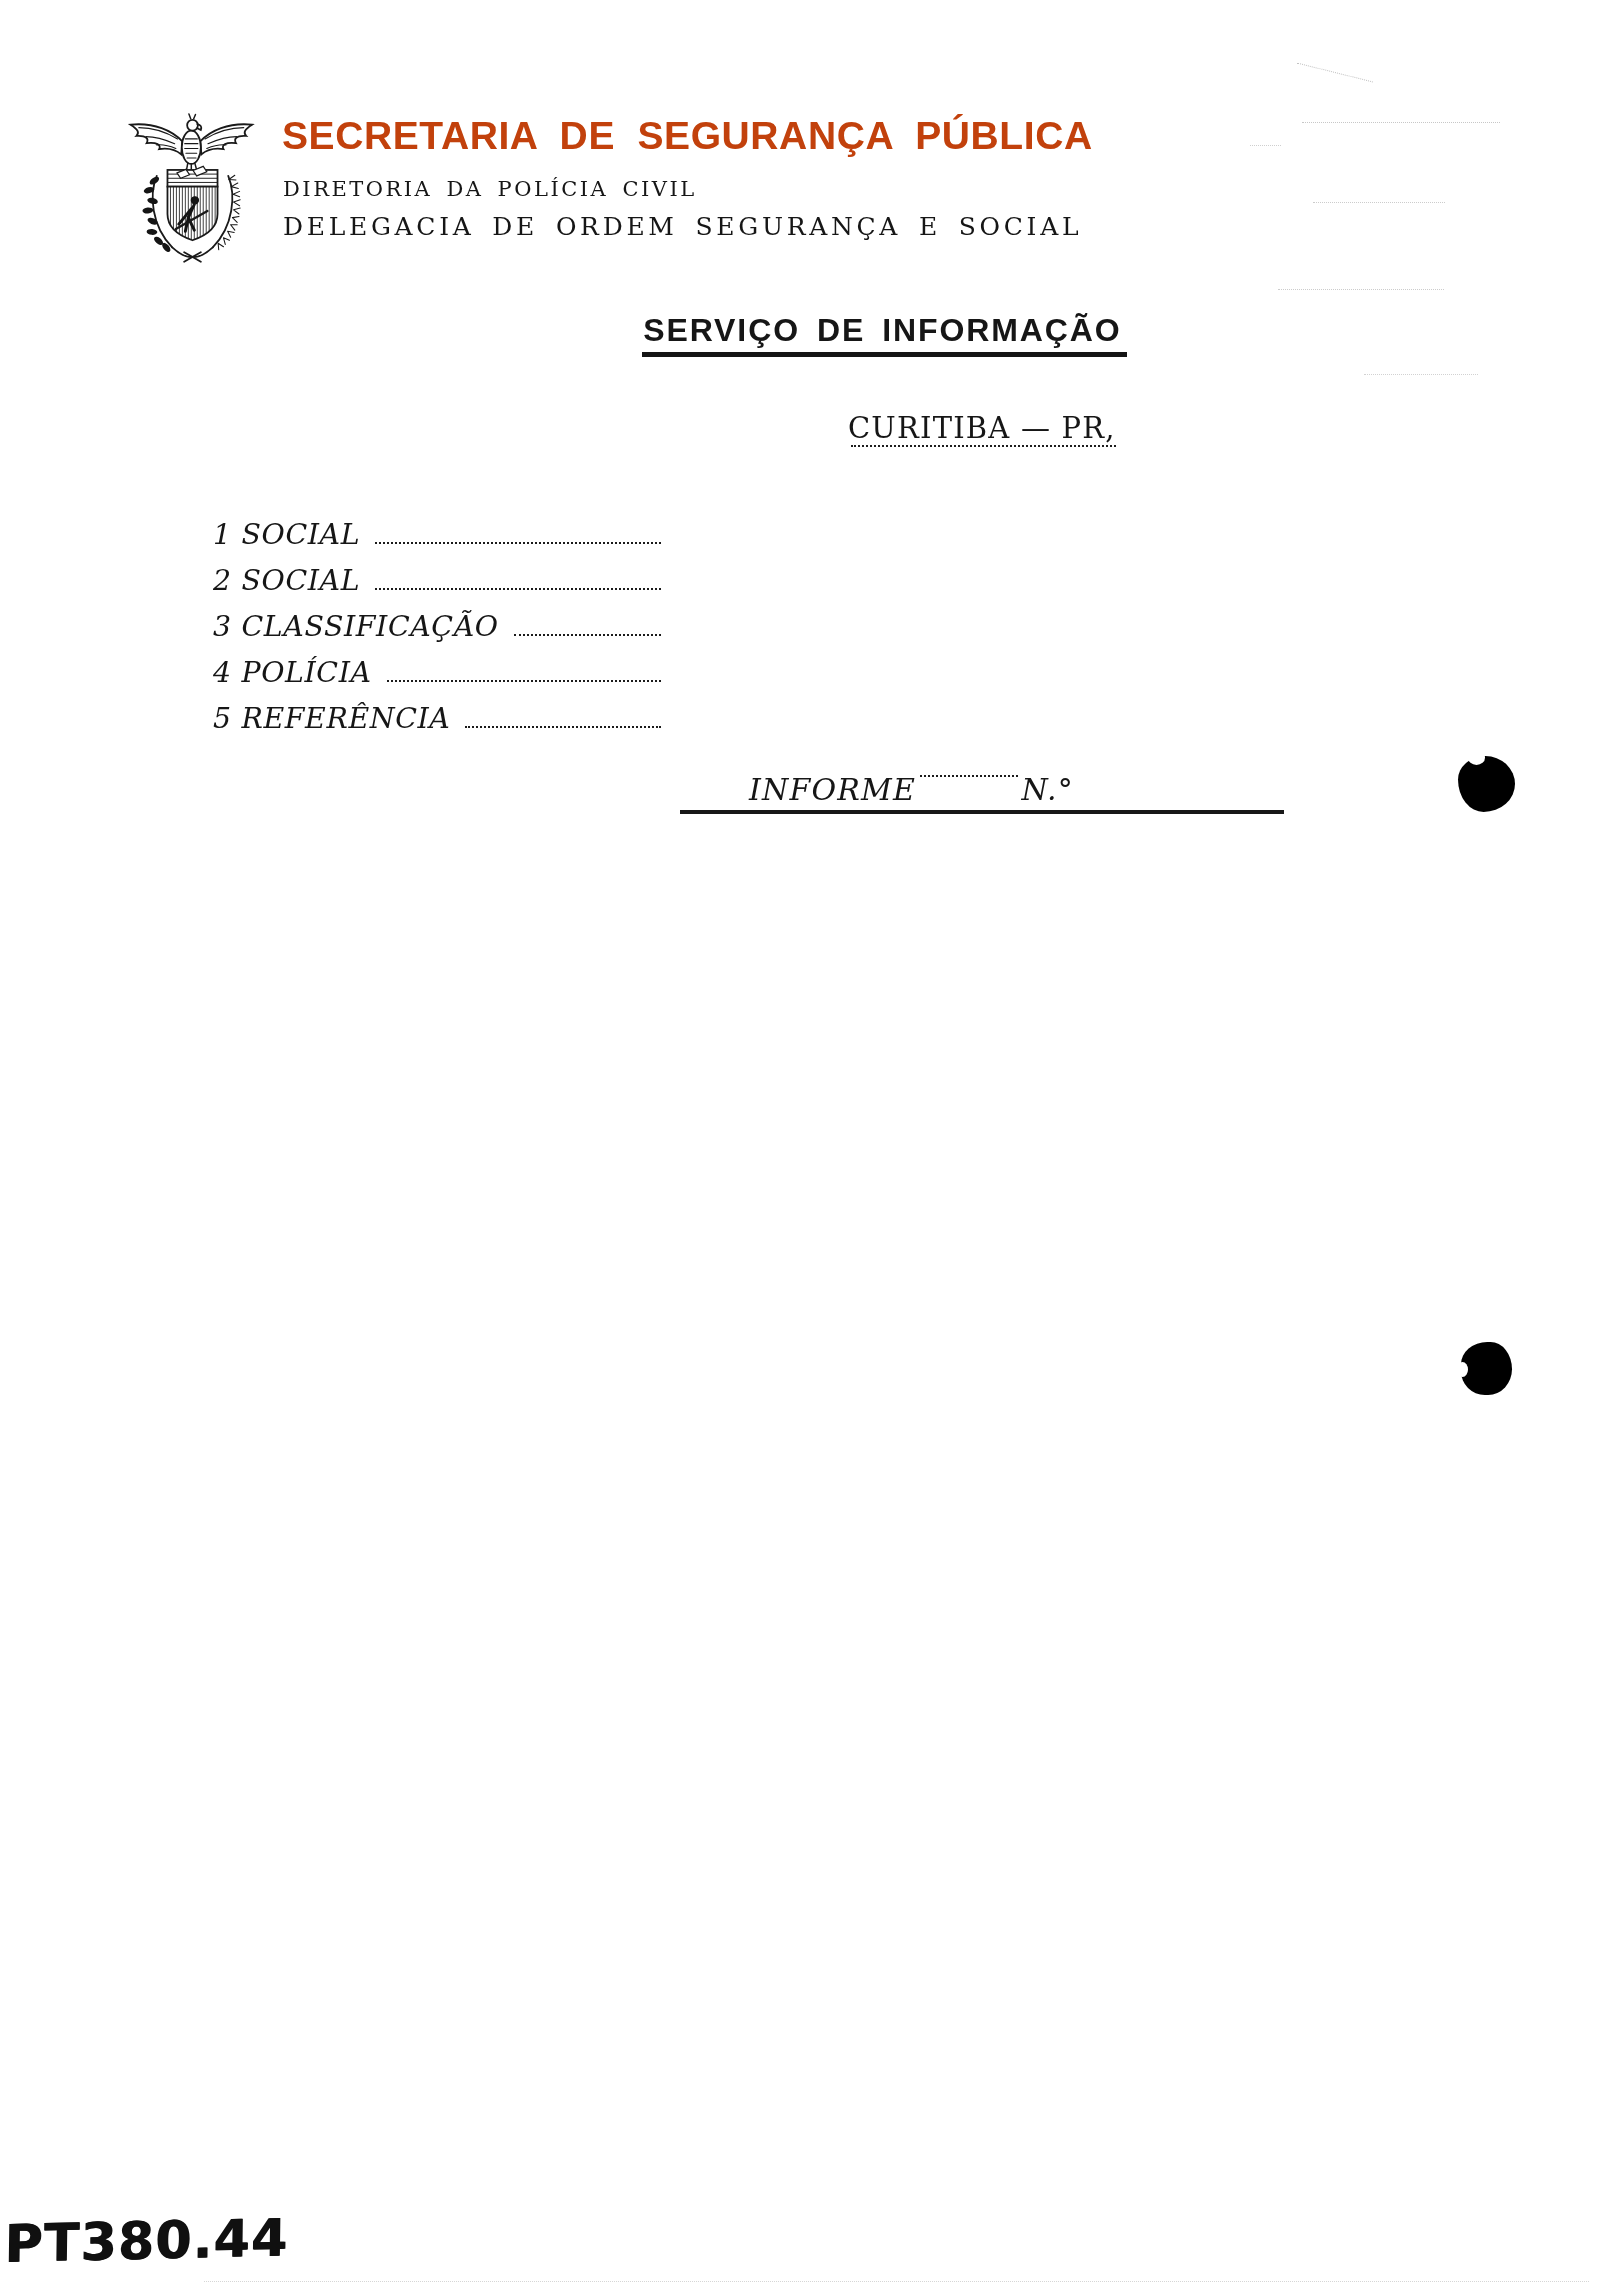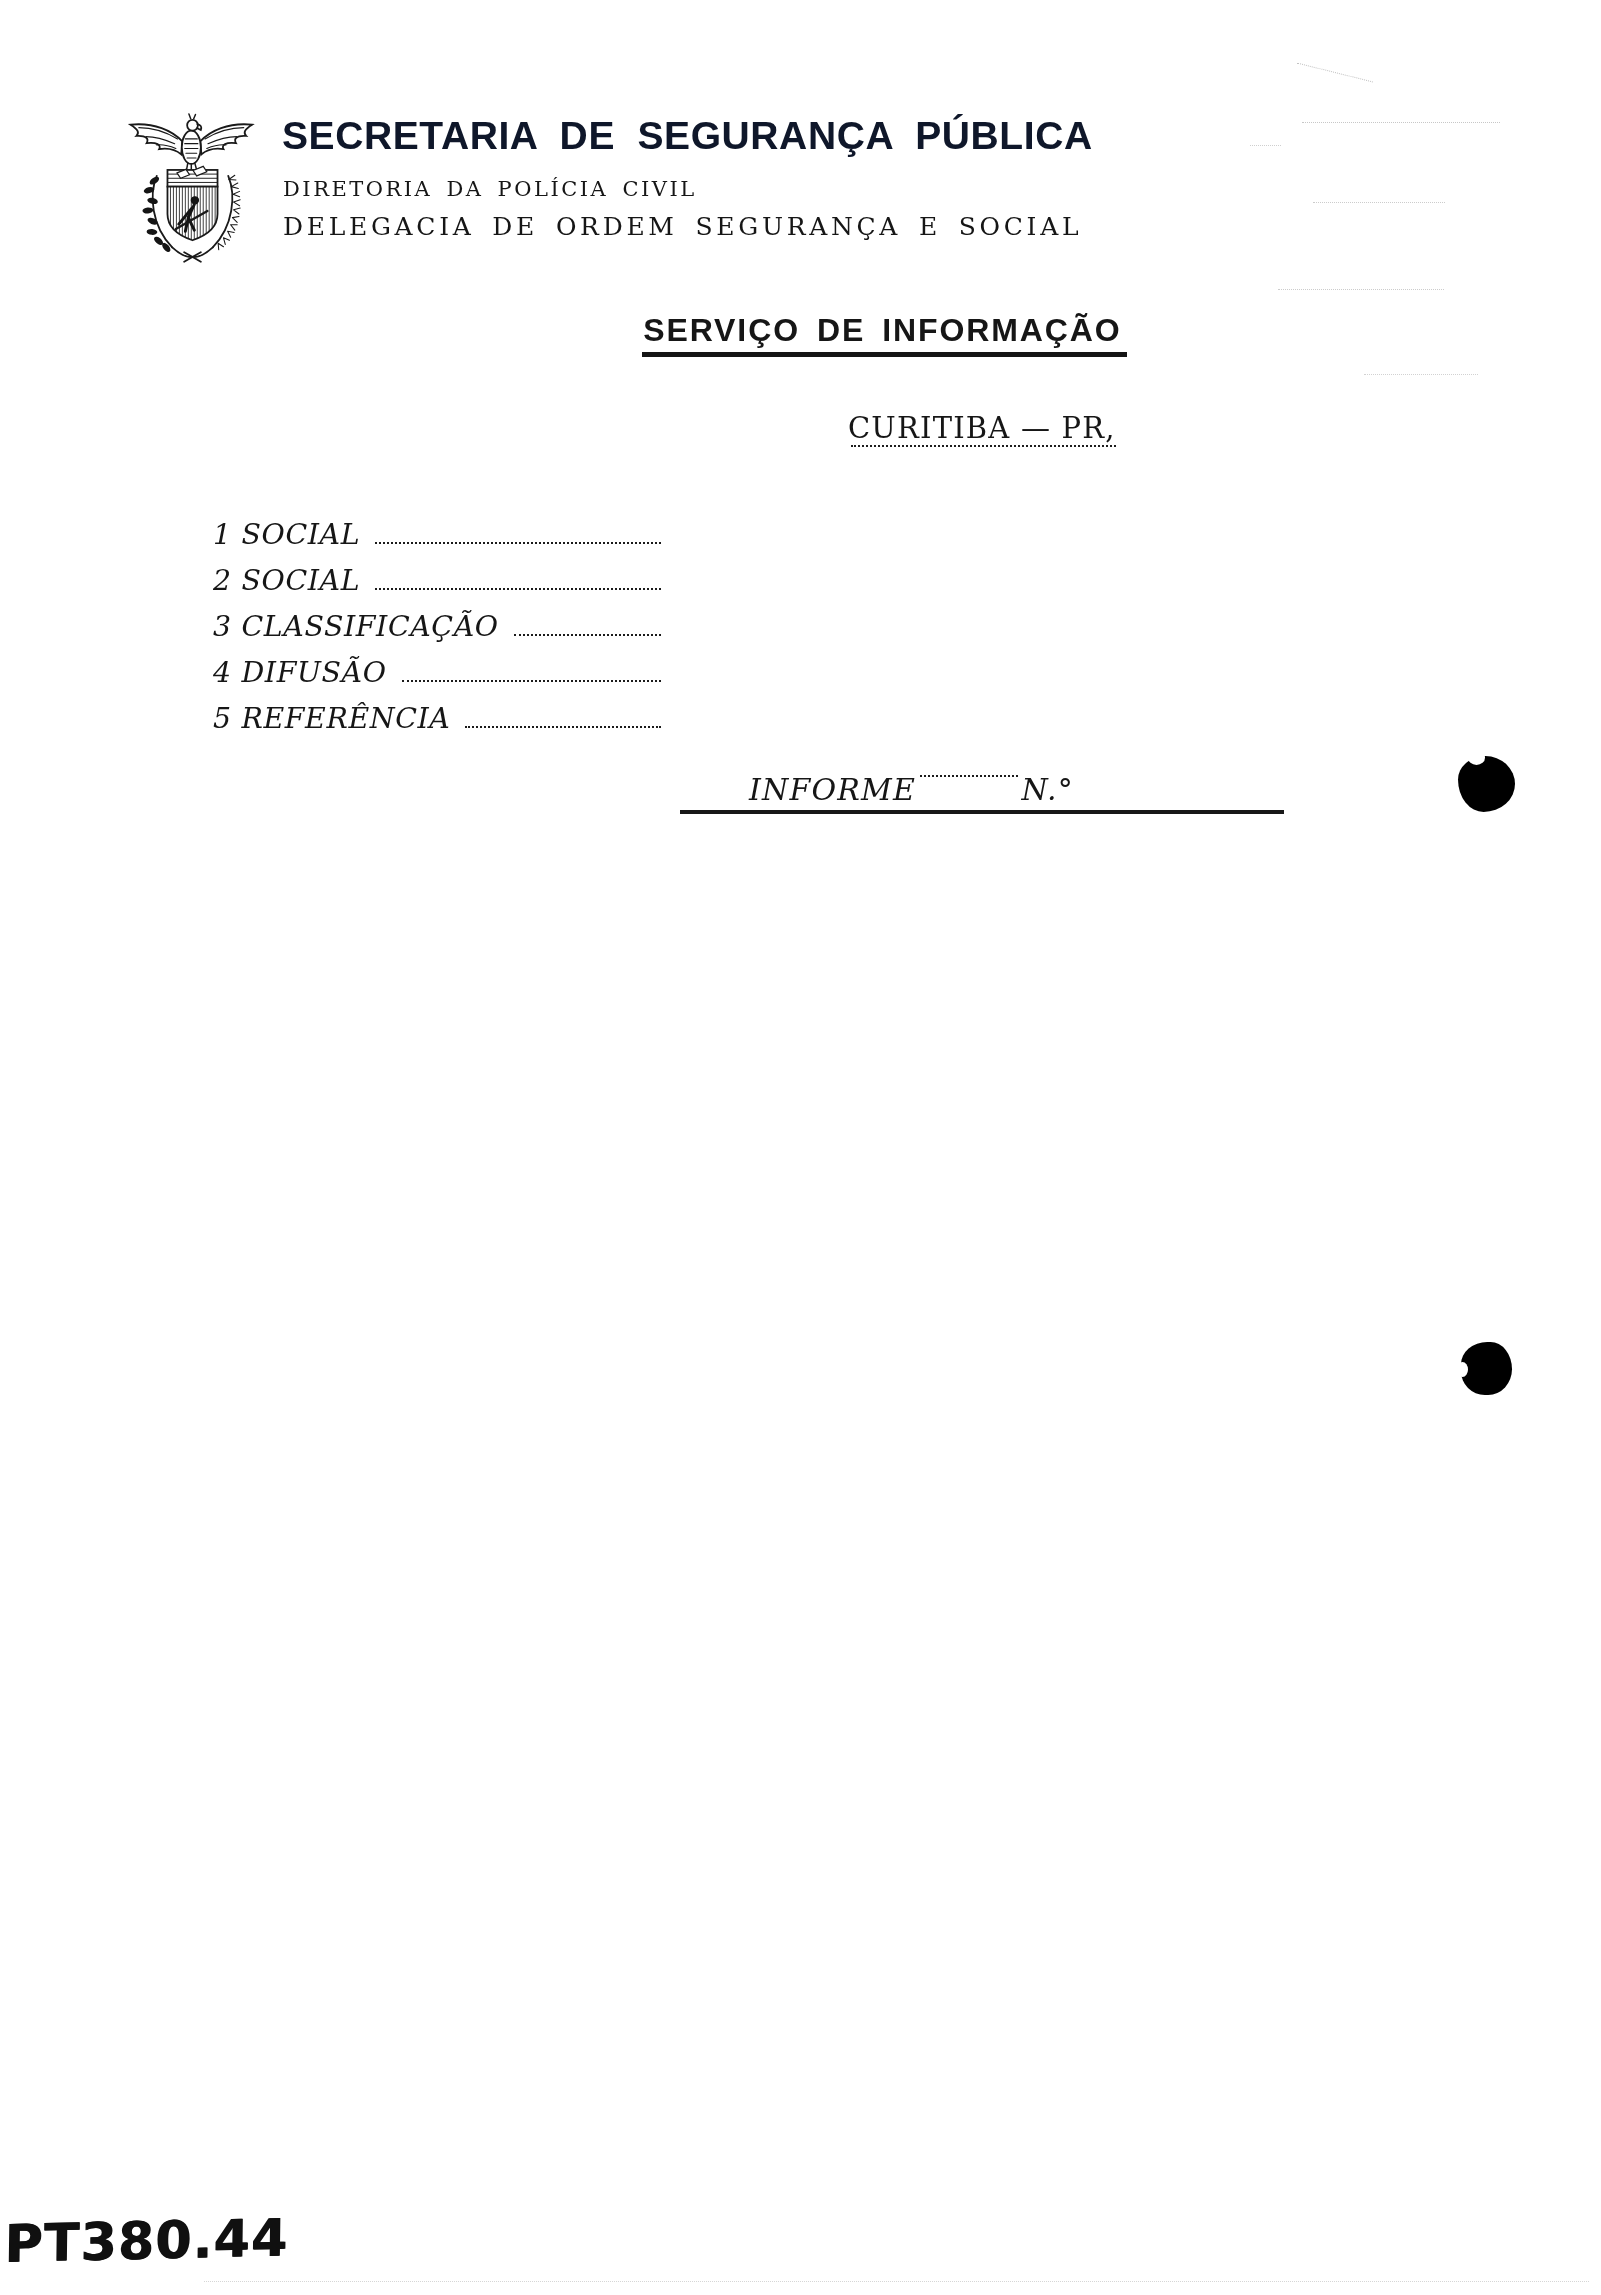--- a/index.html
+++ b/index.html
@@ -15,21 +15,21 @@
   
   .emblem {
     position:absolute; left:121px; top:111px;
     width:143px; height:156px;
   }
   .agency-title {
     position:absolute; left:282px; top:116px;
     font-family:"Liberation Sans",sans-serif;
     font-weight:bold; font-size:39px; line-height:1;
     letter-spacing:0.6px; word-spacing:11px;
-    color:#0f172a; white-space:nowrap;
+    color:#c2410c; white-space:nowrap;
   }
   .dept-subtitle {
     position:absolute; left:283px; top:179px;
     font-family:"DejaVu Serif",serif;
     font-size:21px; line-height:1;
     letter-spacing:2.5px; word-spacing:5px;
     white-space:nowrap;
   }
   .division-subtitle {
     position:absolute; left:283px; top:214px;
@@ -224,21 +224,21 @@
       <span class="field-label">SOCIAL</span>
       <span class="fill-line"></span>
     </div>
     <div class="field-row">
       <span class="field-num">3</span>
       <span class="field-label">CLASSIFICAÇÃO</span>
       <span class="fill-line"></span>
     </div>
     <div class="field-row">
       <span class="field-num">4</span>
-      <span class="field-label">DIFUSÃO</span>
+      <span class="field-label">POLÍCIA</span>
       <span class="fill-line"></span>
     </div>
     <div class="field-row">
       <span class="field-num">5</span>
       <span class="field-label">REFERÊNCIA</span>
       <span class="fill-line"></span>
     </div>
   </div>
 
   <div class="informe">

